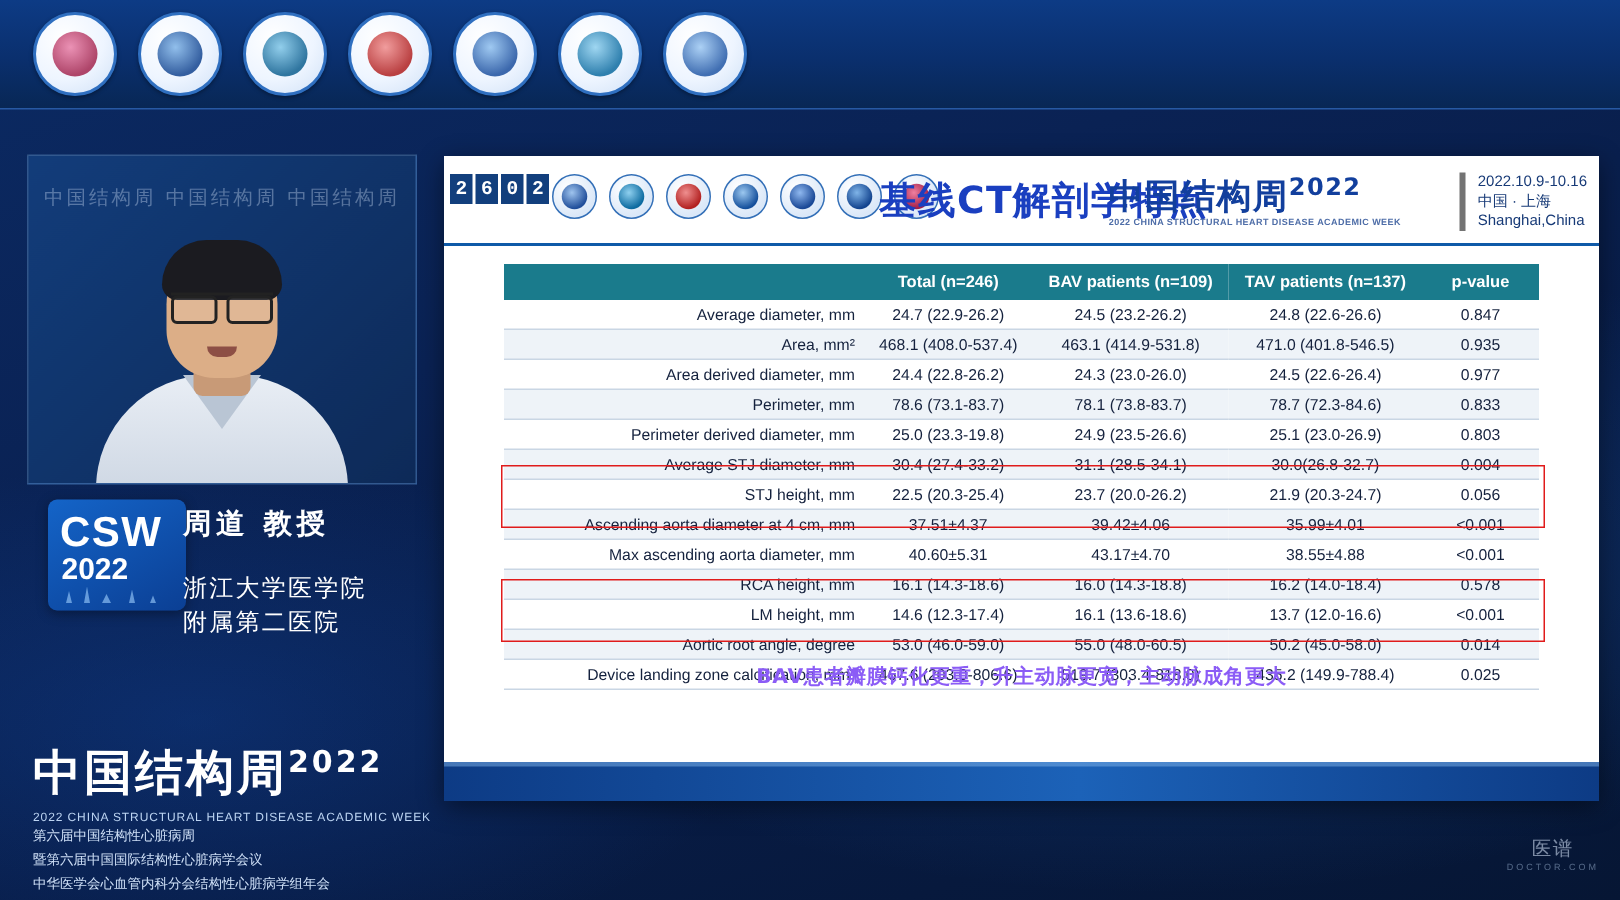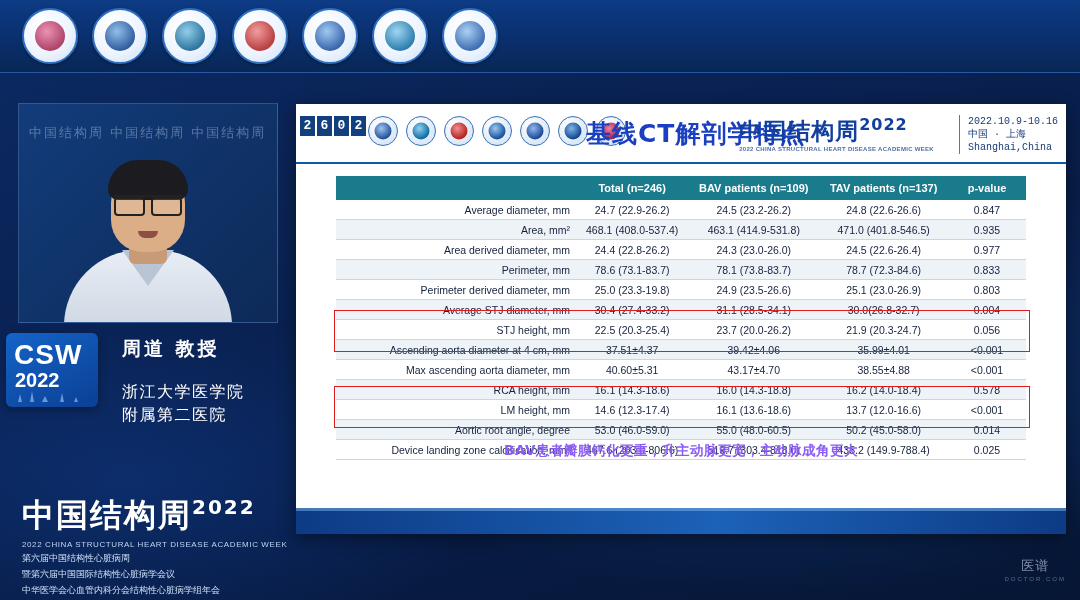--- a/index.html
+++ b/index.html
@@ -84,20 +84,21 @@
   .vp-wall-text {
     position: absolute;
     top: 14px; left: 10px; right: 10px;
     color: rgba(220,235,255,0.35);
     font-size: 13px;
     letter-spacing: 2px;
     line-height: 30px;
     font-family: "DejaVu Sans", sans-serif;
     white-space: nowrap;
     overflow: hidden;
+    text-align: center;
   }
   .person {
     position: absolute;
     left: 50%;
     bottom: -4px;
     transform: translateX(-50%);
     width: 170px; height: 160px;
   }
   .p-body {
     position: absolute;
@@ -161,21 +162,21 @@
     bottom: 88px; left: 50%;
     transform: translateX(-50%);
     width: 20px; height: 7px;
     background: #8d4f45;
     border-radius: 0 0 10px 10px;
   }
 
   
   .csw-badge {
     position: absolute;
-    left: 6px; top: 333px;
+    left: 32px; top: 333px;
     width: 92px; height: 74px;
     background: linear-gradient(150deg,#1464c8,#0b3f94);
     border-radius: 6px;
     color: #fff;
     box-shadow: 0 2px 8px rgba(0,0,0,0.35);
   }
   .csw-badge .csw {
     position: absolute;
     left: 8px; top: 6px;
     font-size: 28px;
@@ -338,23 +339,23 @@
     font-family: "Liberation Sans", sans-serif;
     margin-top: -1px;
   }
   .hdr-meta {
     position: absolute;
     right: 8px; top: 11px;
     font-size: 10px;
     color: #173a77;
     line-height: 13px;
     text-align: left;
-    border-left: 1px solid #737373;
+    border-left: 4px solid #737373;
     padding-left: 8px;
-    font-family: Liberation Mono, monospace;
+    font-family: Liberation Sans, sans-serif;
   }
 
   
   .table-wrap {
     position: absolute;
     left: 40px; top: 72px;
     width: 690px;
   }
   table.ct {
     border-collapse: collapse;

